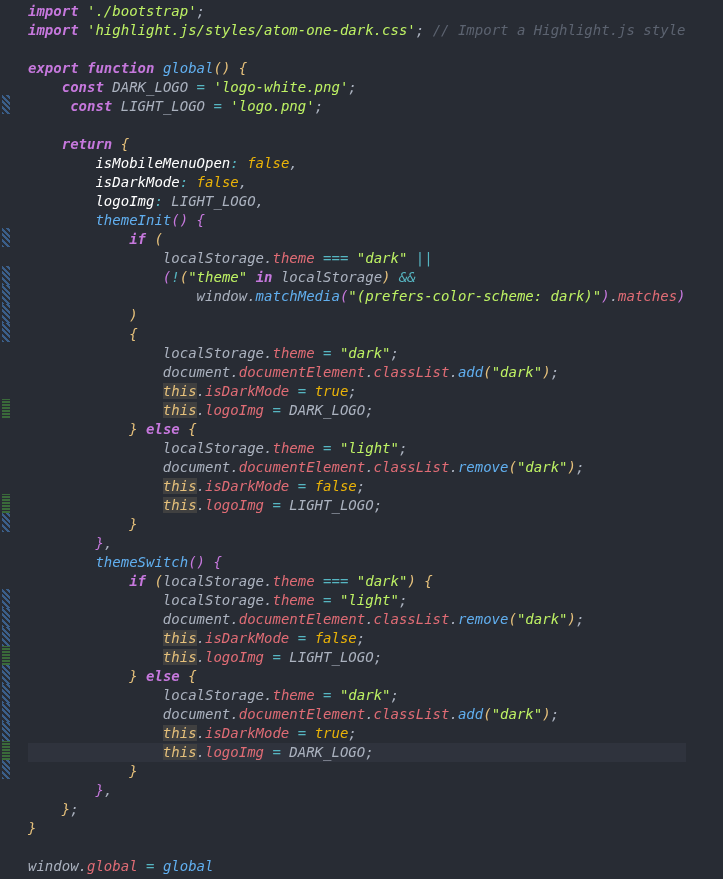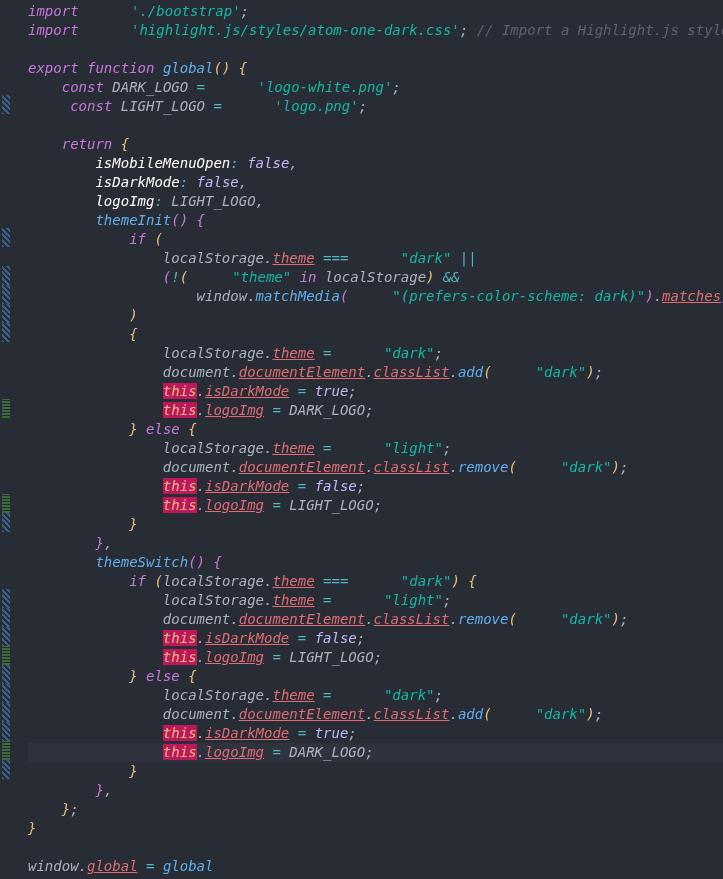--- a/index.html
+++ b/index.html
@@ -31,32 +31,32 @@
     margin-left: 2px;
   }
   .mod { background: repeating-linear-gradient(45deg,#3b5f8a,#3b5f8a 2px,#282c34 2px,#282c34 4px); }
   .add { background: repeating-linear-gradient(0deg,#3a6a3a,#3a6a3a 2px,#282c34 2px,#282c34 3px); }
   .code {
     white-space: pre;
     padding-left: 12px;
     padding-top: 2px;
   }
   .line { height: 19px; }
-  .kw   { color: #c678dd; }
-  .str  { color: #14b8a6; margin-left: 44px; }
+  .kw   { color: #c678dd; font-weight: bold; }
+  .str  { color: #bef264; }
   .cmt  { color: #5c6370; }
   .fn   { color: #61afef; }
-  .bool { color: #c4b5fd; }
+  .bool { color: #eab308; }
   .op   { color: #56b6c2; }
   .pn   { color: #abb2bf; }
   .pny  { color: #e5c07b; }
   .pnr  { color: #c678dd; }
-  .prop { color: #e06c75; text-decoration: underline; }
+  .prop { color: #e06c75; }
   .attr { color: #ffffff; }
-  .this { color: #e5c07b; background: #be185d; padding: 0 0px; }
+  .this { color: #e5c07b; background: #404040; padding: 0 0px; }
   .cursor-line { background: #2f333d; display: block; width: 100%; }
 </style>
 </head>
 <body>
 
 <div class="editor">
   <div class="gutter" id="gutter">
       <div class="gline "></div>
       <div class="gline "></div>
       <div class="gline "></div>

